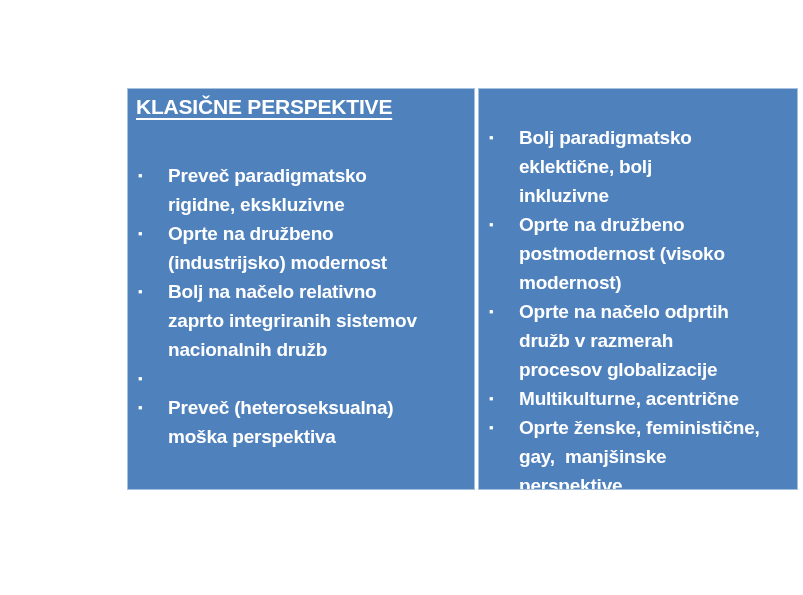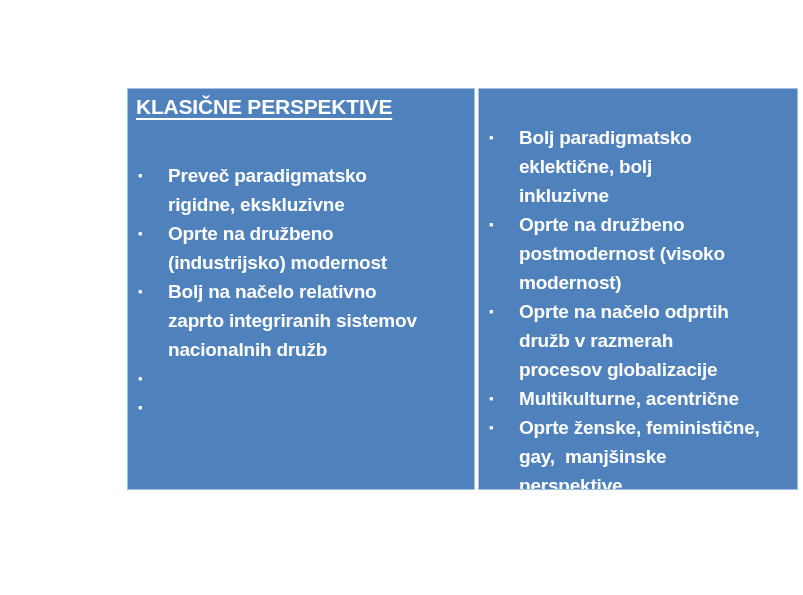--- a/index.html
+++ b/index.html
@@ -108,20 +108,22 @@
           <span class="bullet-mark">▪</span>
           <span class="bullet-text">Bolj na načelo relativno
 zaprto integriranih sistemov
 nacionalnih družb</span>
         </li>
         <li class="bullet-item">
           <span class="bullet-mark">▪</span>
         </li>
         <li class="bullet-item">
           <span class="bullet-mark">▪</span>
+          <span class="bullet-text">Preveč (heteroseksualna)
+moška perspektiva</span>
         </li>
       </ul>
     </section>
 
     <section class="box right">
       <ul class="bullet-list">
         <li class="bullet-item">
           <span class="bullet-mark">▪</span>
           <span class="bullet-text">Bolj paradigmatsko
 eklektične, bolj

